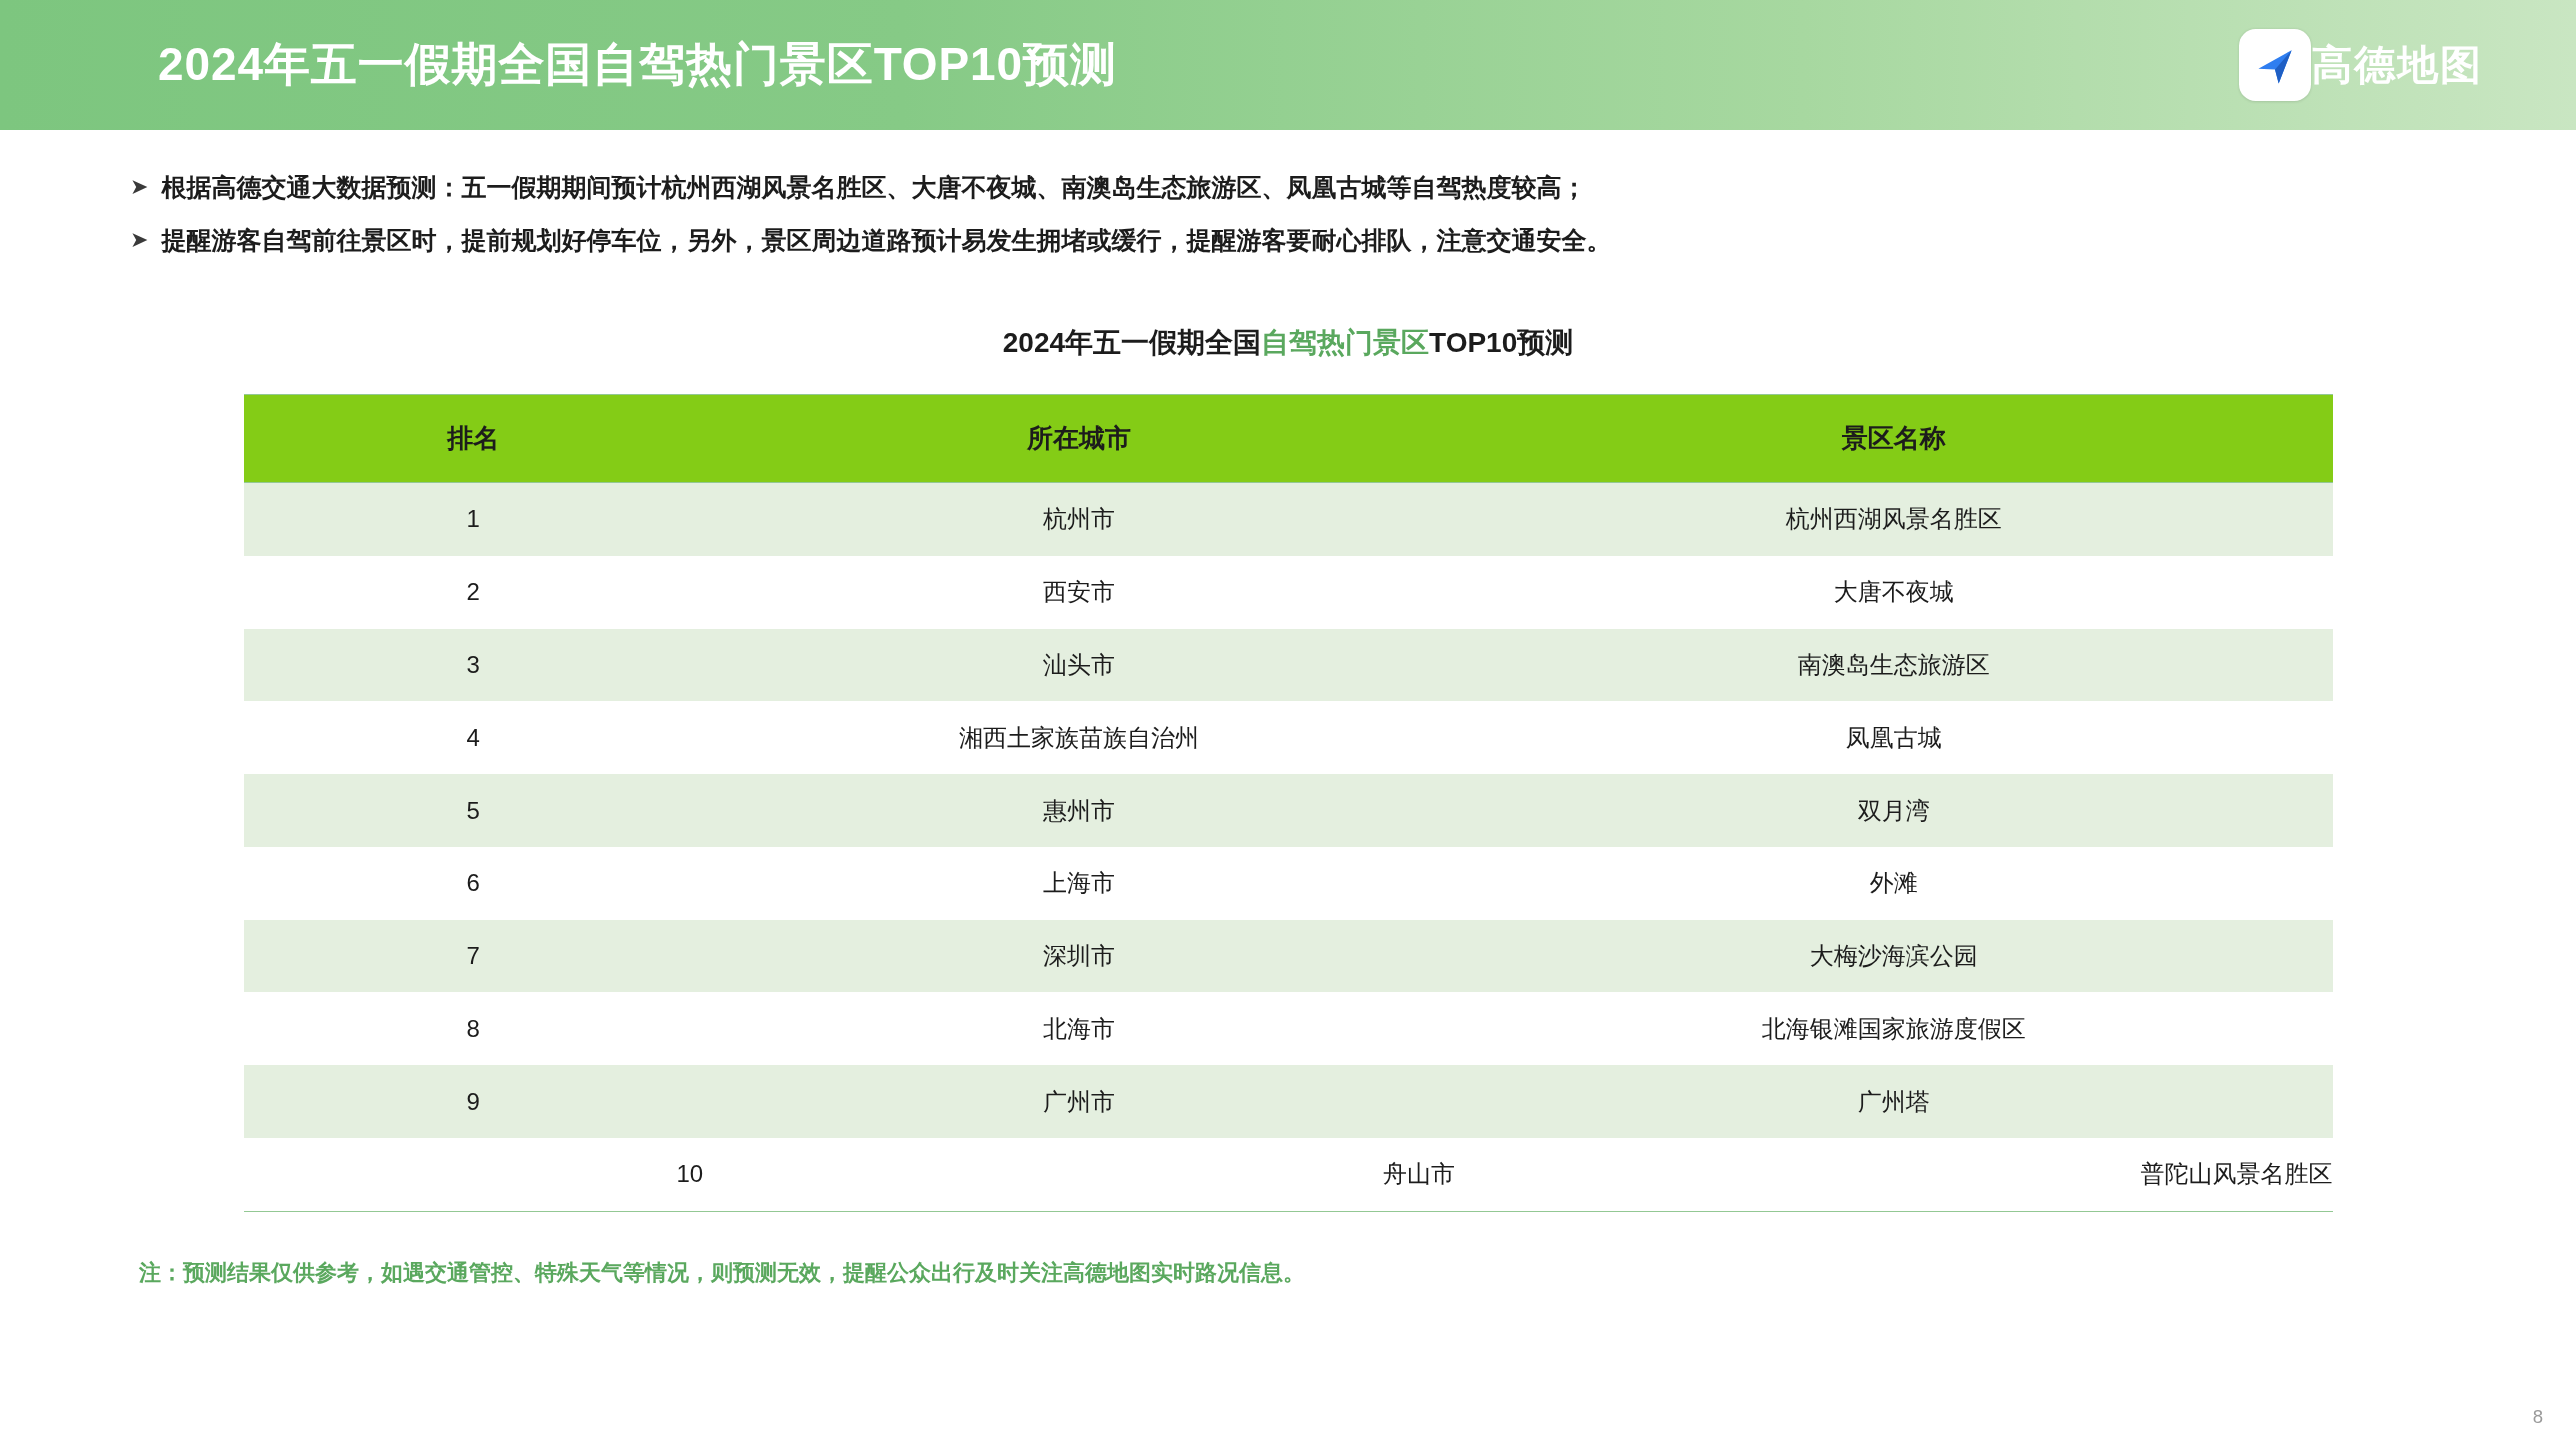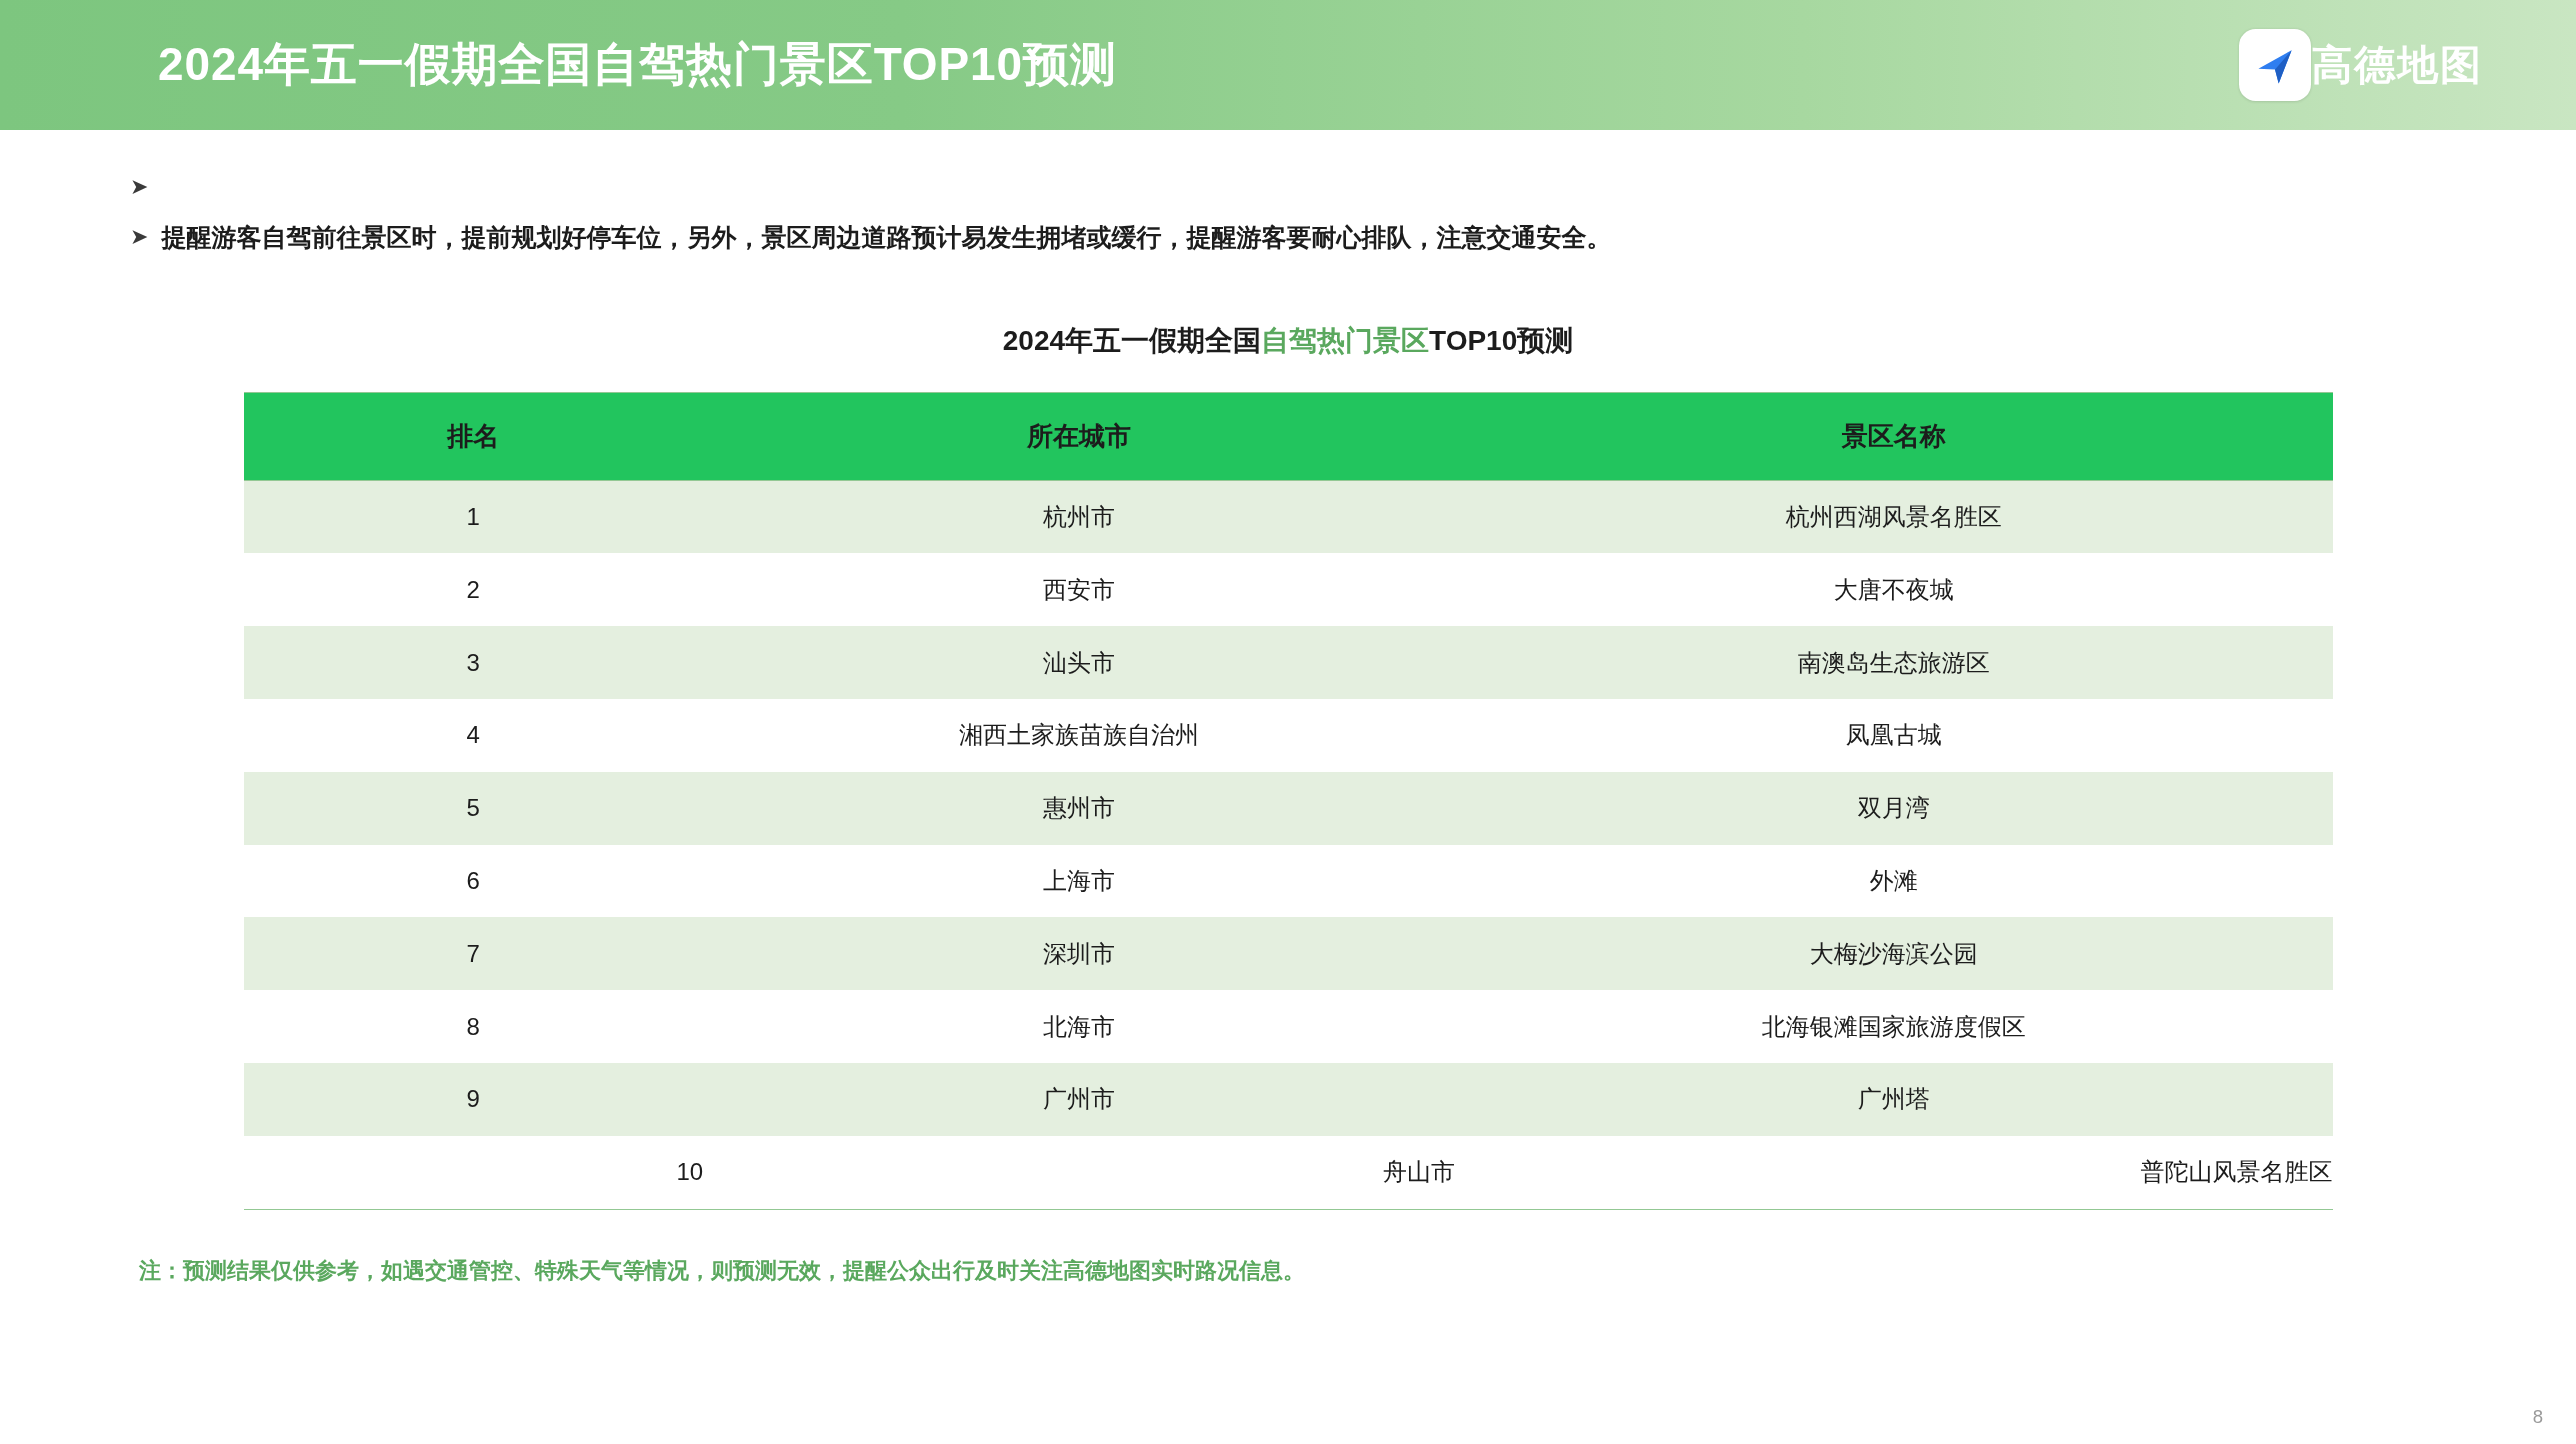--- a/index.html
+++ b/index.html
@@ -98,21 +98,21 @@
     border-collapse: collapse;
     table-layout: fixed;
   }
   table.rank-table thead th {
     font-size: 26px;
     font-weight: bold;
     color: #1c1c1c;
     padding: 26px 0 26px 0;
     border-top: 1.9px solid #93c894;
     border-bottom: 1.9px solid #93c894;
-    background: #22c55e;
+    background: #84cc16;
   }
   table.rank-table tbody td {
     font-size: 24px;
     text-align: center;
     padding: 20.4px 0;
     color: #1c1c1c;
     border: none;
   }
   table.rank-table tbody tr.alt td {
     background: #e4efdf;
@@ -153,20 +153,21 @@
         <path d="M26 31 L44 10 L30 46 Z" fill="#1f5fc4"></path>
       </svg>
     </div>
     <div class="logo-text">高德地图</div>
   </div>
 </div>
 
 <div class="bullets">
   <div class="bullet">
     <span class="arrow">➤</span>
+    <span>根据高德交通大数据预测：五一假期期间预计杭州西湖风景名胜区、大唐不夜城、南澳岛生态旅游区、凤凰古城等自驾热度较高；</span>
   </div>
   <div class="bullet">
     <span class="arrow">➤</span>
     <span>提醒游客自驾前往景区时，提前规划好停车位，另外，景区周边道路预计易发生拥堵或缓行，提醒游客要耐心排队，注意交通安全。</span>
   </div>
 </div>
 
 <div class="table-block">
   <div class="table-title">
     <span>2024年五一假期全国</span><span class="hl">自驾热门景区</span><span>TOP10预测</span>

